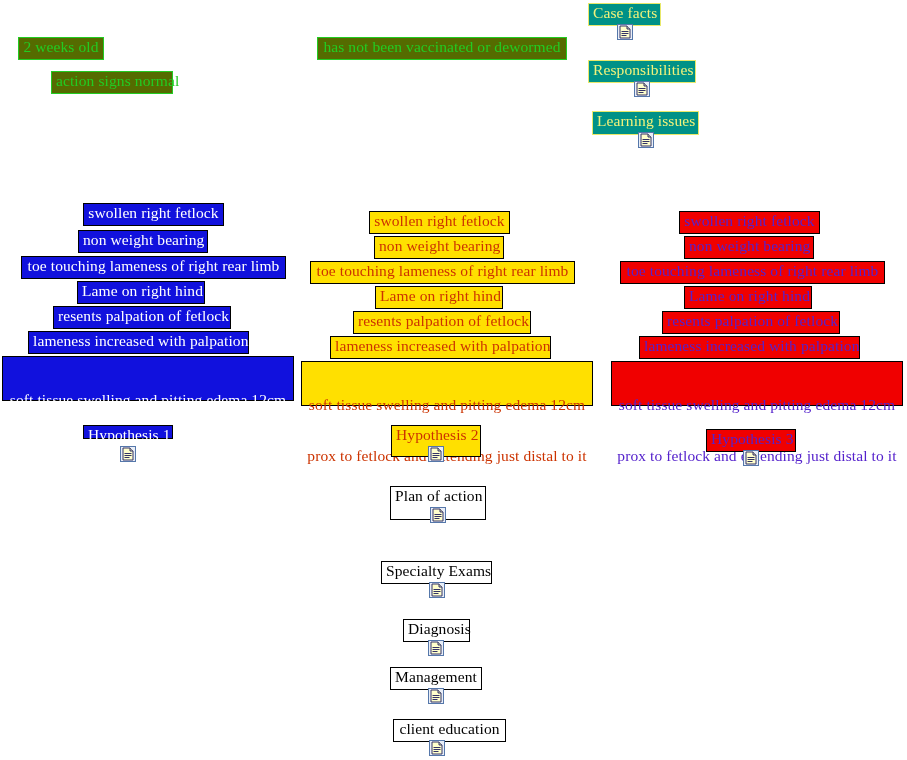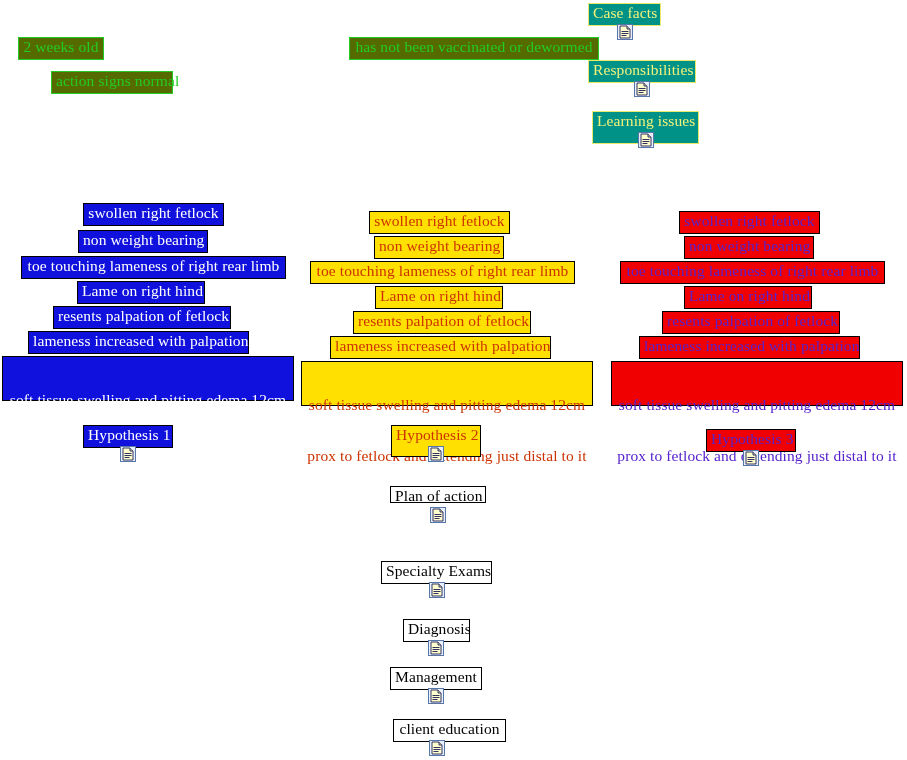--- a/index.html
+++ b/index.html
@@ -95,21 +95,21 @@
 </style>
 </head>
 <body>
 
 <div class="canvas">
 
 
   <div class="node n-green" style="left:18px; top:37px; width:86px; height:23px;">2 weeks old</div>
 
 
-  <div class="node n-green" style="left:317px; top:37px; width:250px; height:23px;margin-left:32px;">has not been vaccinated or dewormed</div>
+  <div class="node n-green" style="left:317px; top:37px; width:250px; height:23px;">has not been vaccinated or dewormed</div>
 
   <div class="node n-green" style="left:51px; top:71px; width:122px; height:23px;">action signs normal</div>
 
 
   <div class="node n-teal" style="left:588px; top:3px; width:73px; height:23px;">Case facts</div>
   <span class="doc-icon" style="left:617px; top:24px;">
     <svg viewBox="0 0 16 16" xmlns="http://www.w3.org/2000/svg">
       <rect x="0.5" y="0.5" width="15" height="15" fill="#e9eef7" stroke="#5577aa"></rect>
       <path d="M3 2 h7 l3 3 v9 h-10 z" fill="#ffffcc" stroke="#333366" stroke-width="1"></path>
       <path d="M10 2 v3 h3" fill="#cfcfae" stroke="#333366" stroke-width="1"></path>
@@ -128,21 +128,21 @@
       <path d="M3 2 h7 l3 3 v9 h-10 z" fill="#ffffcc" stroke="#333366" stroke-width="1"></path>
       <path d="M10 2 v3 h3" fill="#cfcfae" stroke="#333366" stroke-width="1"></path>
       <g stroke="#333366" stroke-width="1">
         <line x1="4.5" y1="7.5" x2="11.5" y2="7.5"></line>
         <line x1="4.5" y1="9.5" x2="11.5" y2="9.5"></line>
         <line x1="4.5" y1="11.5" x2="9.5" y2="11.5"></line>
       </g>
     </svg>
   </span>
 
-  <div class="node n-teal" style="left:592px; top:111px; width:107px; height:33px;">Learning issues</div>
+  <div class="node n-teal" style="left:592px; top:111px; width:107px; height:24px;">Learning issues</div>
   <span class="doc-icon" style="left:638px; top:132px;">
     <svg viewBox="0 0 16 16" xmlns="http://www.w3.org/2000/svg">
       <rect x="0.5" y="0.5" width="15" height="15" fill="#e9eef7" stroke="#5577aa"></rect>
       <path d="M3 2 h7 l3 3 v9 h-10 z" fill="#ffffcc" stroke="#333366" stroke-width="1"></path>
       <path d="M10 2 v3 h3" fill="#cfcfae" stroke="#333366" stroke-width="1"></path>
       <g stroke="#333366" stroke-width="1">
         <line x1="4.5" y1="7.5" x2="11.5" y2="7.5"></line>
         <line x1="4.5" y1="9.5" x2="11.5" y2="9.5"></line>
         <line x1="4.5" y1="11.5" x2="9.5" y2="11.5"></line>
       </g>
@@ -153,21 +153,21 @@
   <div class="node n-blue" style="left:78px; top:230px; width:130px; height:23px;">non weight bearing</div>
   <div class="node n-blue" style="left:21px; top:256px; width:265px; height:23px;">toe touching lameness of right rear limb</div>
   <div class="node n-blue" style="left:77px; top:281px; width:128px; height:23px;">Lame on right hind</div>
   <div class="node n-blue" style="left:53px; top:306px; width:178px; height:23px;">resents palpation of fetlock</div>
   <div class="node n-blue" style="left:28px; top:331px; width:221px; height:23px;">lameness increased with palpation</div>
   <div class="node n-blue two-line" style="left:2px; top:356px; width:292px; height:45px;">
     <span class="ln">soft tissue swelling and pitting edema 12cm</span>
     <span class="ln">prox to fetlock and extending just distal to it</span>
   </div>
 
-  <div class="node n-blue" style="left:83px; top:425px; width:90px; height:23px;">Hypothesis 1</div>
+  <div class="node n-blue" style="left:83px; top:425px; width:90px; height:14px;">Hypothesis 1</div>
   <span class="doc-icon" style="left:120px; top:446px;">
     <svg viewBox="0 0 16 16" xmlns="http://www.w3.org/2000/svg">
       <rect x="0.5" y="0.5" width="15" height="15" fill="#e9eef7" stroke="#5577aa"></rect>
       <path d="M3 2 h7 l3 3 v9 h-10 z" fill="#ffffcc" stroke="#333366" stroke-width="1"></path>
       <path d="M10 2 v3 h3" fill="#cfcfae" stroke="#333366" stroke-width="1"></path>
       <g stroke="#333366" stroke-width="1">
         <line x1="4.5" y1="7.5" x2="11.5" y2="7.5"></line>
         <line x1="4.5" y1="9.5" x2="11.5" y2="9.5"></line>
         <line x1="4.5" y1="11.5" x2="9.5" y2="11.5"></line>
       </g>
@@ -217,21 +217,21 @@
       <path d="M3 2 h7 l3 3 v9 h-10 z" fill="#ffffcc" stroke="#333366" stroke-width="1"></path>
       <path d="M10 2 v3 h3" fill="#cfcfae" stroke="#333366" stroke-width="1"></path>
       <g stroke="#333366" stroke-width="1">
         <line x1="4.5" y1="7.5" x2="11.5" y2="7.5"></line>
         <line x1="4.5" y1="9.5" x2="11.5" y2="9.5"></line>
         <line x1="4.5" y1="11.5" x2="9.5" y2="11.5"></line>
       </g>
     </svg>
   </span>
 
-  <div class="node n-white" style="left:390px; top:486px; width:96px; height:17px;">Plan of action</div>
+  <div class="node n-white" style="left:390px; top:486px; width:96px; height:34px;">Plan of action</div>
   <span class="doc-icon" style="left:430px; top:507px;">
     <svg viewBox="0 0 16 16" xmlns="http://www.w3.org/2000/svg">
       <rect x="0.5" y="0.5" width="15" height="15" fill="#e9eef7" stroke="#5577aa"></rect>
       <path d="M3 2 h7 l3 3 v9 h-10 z" fill="#ffffcc" stroke="#333366" stroke-width="1"></path>
       <path d="M10 2 v3 h3" fill="#cfcfae" stroke="#333366" stroke-width="1"></path>
       <g stroke="#333366" stroke-width="1">
         <line x1="4.5" y1="7.5" x2="11.5" y2="7.5"></line>
         <line x1="4.5" y1="9.5" x2="11.5" y2="9.5"></line>
         <line x1="4.5" y1="11.5" x2="9.5" y2="11.5"></line>
       </g>

